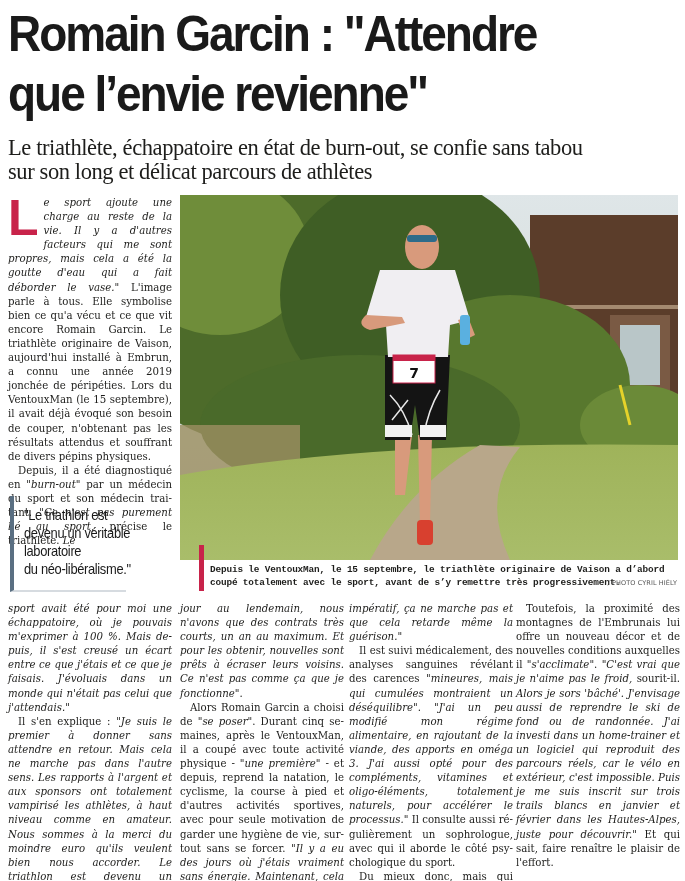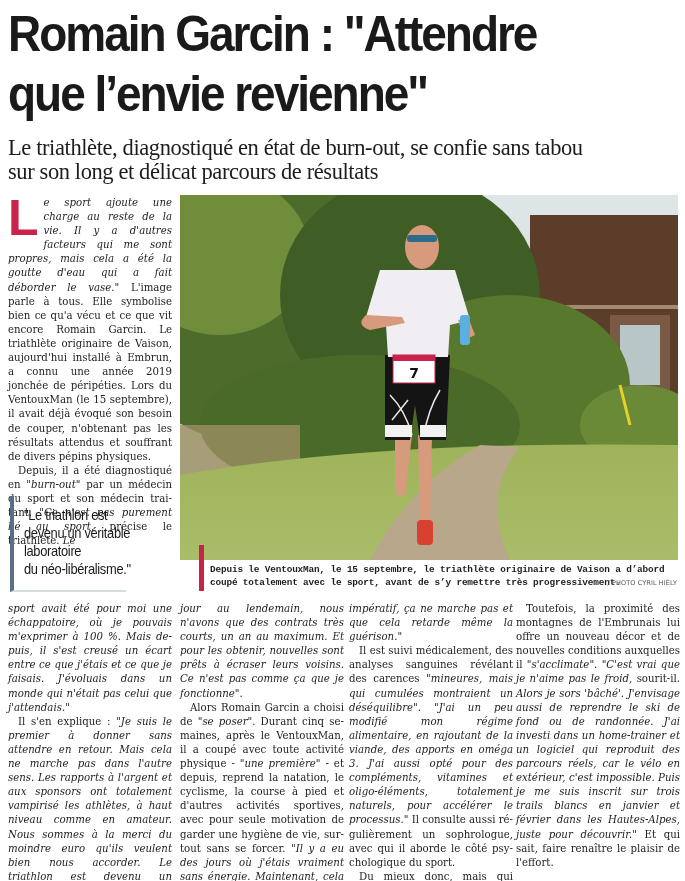--- a/index.html
+++ b/index.html
@@ -77,22 +77,22 @@
   </style>
 </head>
 <body>
 
 <h1 class="headline">
   <span>Romain Garcin : "Attendre</span><br>
   <span>que l’envie revienne"</span>
 </h1>
 
 <div class="deck">
-  <span>Le triathlète, diagnostiqué en état de burn-out, se confie sans tabou</span><br>
-  <span>sur son long et délicat parcours de résultats</span>
+  <span>Le triathlète, échappatoire en état de burn-out, se confie sans tabou</span><br>
+  <span>sur son long et délicat parcours de athlètes</span>
 </div>
 
 <div class="col col-left">
   <p>
     <span class="dropcap">L</span><i>e sport ajoute une charge au reste de la vie. Il y a d'autres facteurs qui me sont propres, mais cela a été la goutte d'eau qui a fait déborder le vase."</i><span> L'image parle à tous. Elle symbolise bien ce qu'a vé­cu et ce que vit encore Romain Garcin. Le triathlète originaire de Vaison, aujourd'hui installé à Embrun, a connu une an­née 2019 jonchée de péripéties. Lors du VentouxMan (le 15 sep­tembre), il avait déjà évoqué son besoin de couper, n'obte­nant pas les résultats attendus et souffrant de divers pépins physiques.</span>
   </p>
   <p class="indent">
     <span>Depuis, il a été diagnostiqué en "</span><i>burn-out</i><span>" par un médecin du sport et son médecin trai­tant. "</span><i>Ce n'est pas purement lié au sport</i><span>, précise le triathlète. </span><i>Le</i>
   </p>
 </div>

